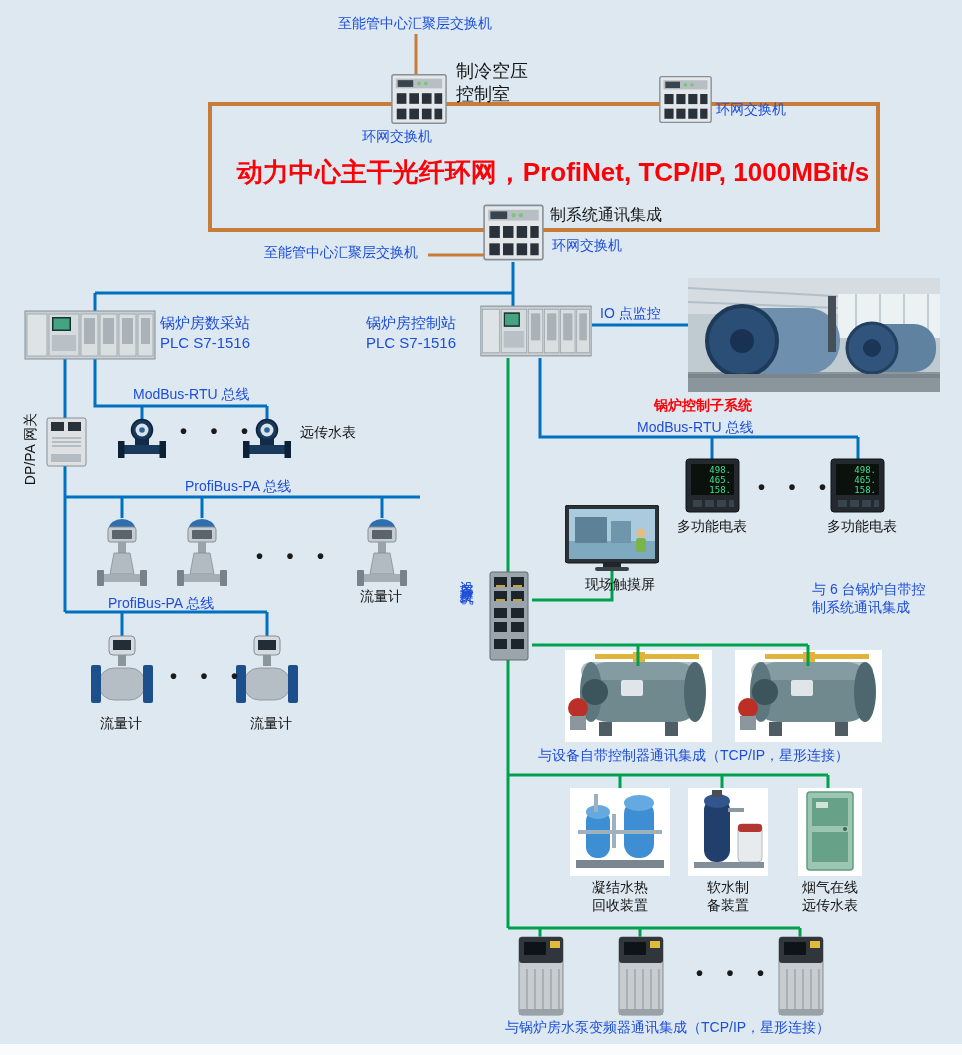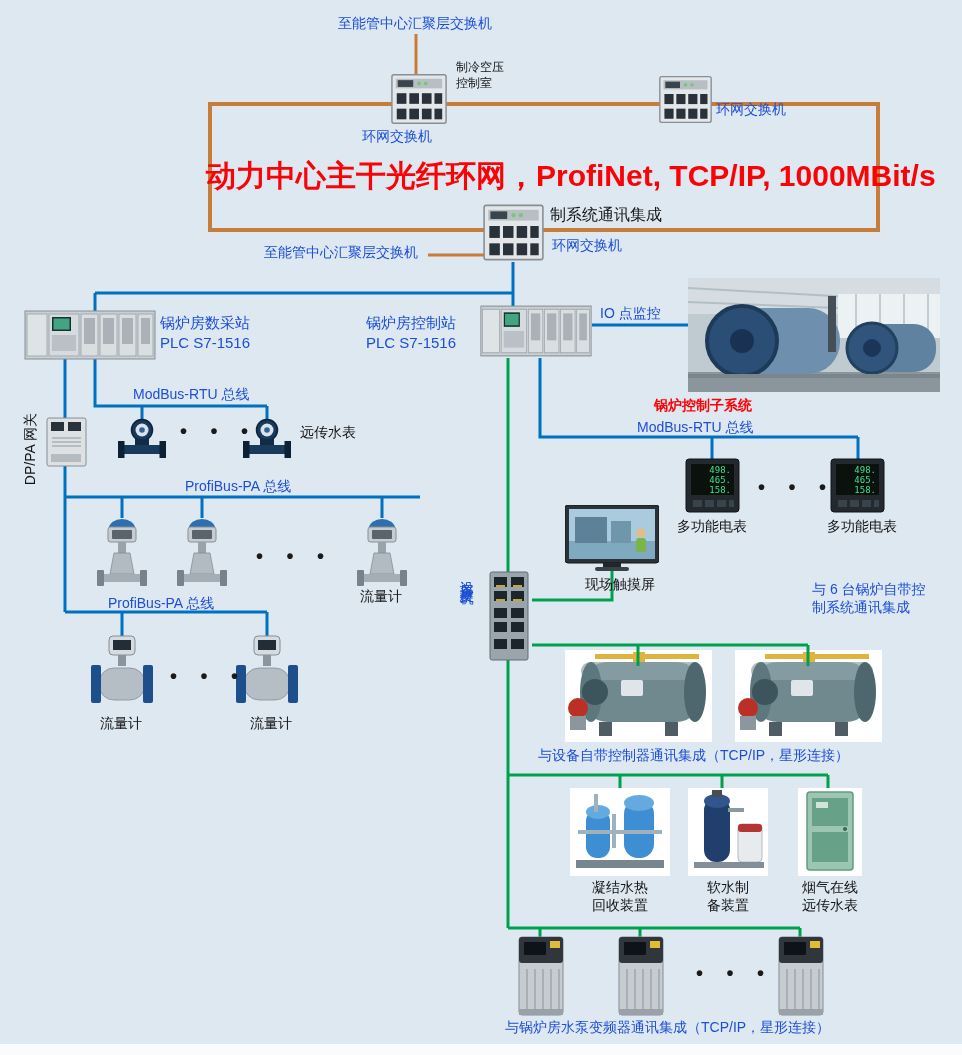--- a/index.html
+++ b/index.html
@@ -415,29 +415,29 @@
 
   <svg class="wires" width="962" height="1055">
     <g stroke="#00a14e" stroke-width="3">
       <line x1="638" y1="650" x2="638" y2="666"></line>
       <line x1="808" y1="650" x2="808" y2="666"></line>
     </g>
   </svg>
 
   <div class="label" style="left:338px;top:14px">至能管中心汇聚层交换机</div>
 
-  <div class="label black" style="left:456px;top:60px;font-size:12px">
+  <div class="label black" style="left:456px;top:60px;font-size:18px">
     <div>制冷空压</div>
     <div>控制室</div>
   </div>
 
   <div class="label" style="left:362px;top:127px">环网交换机</div>
   <div class="label" style="left:716px;top:100px">环网交换机</div>
 
-  <div class="label red b c" style="left:206px;top:156px;width:650px;font-size:30px">动力中心主干光纤环网，ProfiNet, TCP/IP, 1000MBit/s</div>
+  <div class="label red b c" style="left:228px;top:156px;width:650px;font-size:26px">动力中心主干光纤环网，ProfiNet, TCP/IP, 1000MBit/s</div>
 
   <div class="label black" style="left:550px;top:205px;font-size:16px">制系统通讯集成</div>
   <div class="label" style="left:552px;top:236px">环网交换机</div>
   <div class="label" style="left:264px;top:243px">至能管中心汇聚层交换机</div>
 
   <div class="label" style="left:160px;top:313px;font-size:15px">
     <div>锅炉房数采站</div>
     <div>PLC  S7-1516</div>
   </div>
   <div class="label" style="left:366px;top:313px;font-size:15px">

